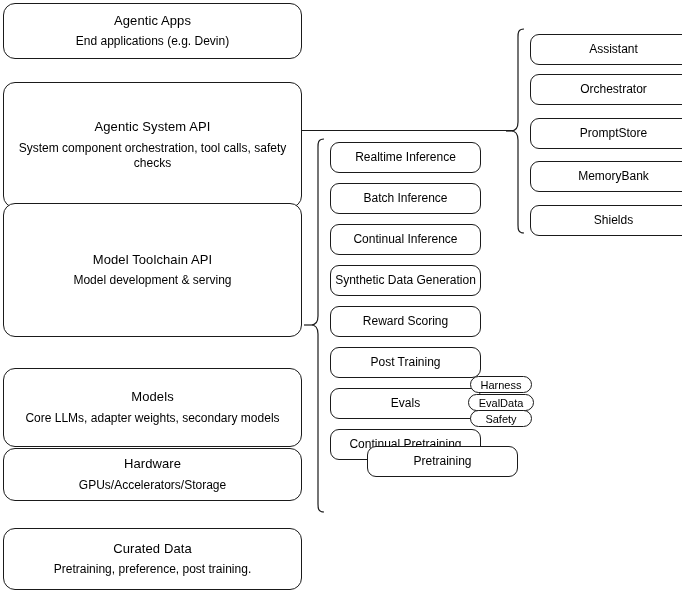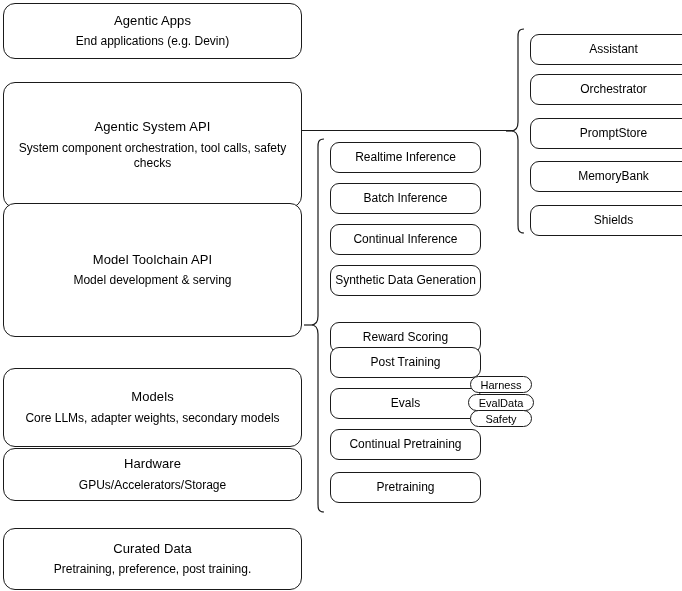--- a/index.html
+++ b/index.html
@@ -144,33 +144,33 @@
   </div>
   <div class="node cap cap-mid" style="top:183px;">
     <span>Batch Inference</span>
   </div>
   <div class="node cap cap-mid" style="top:224px;">
     <span>Continual Inference</span>
   </div>
   <div class="node cap cap-mid" style="top:265px;">
     <span>Synthetic Data Generation</span>
   </div>
-  <div class="node cap cap-mid" style="top:306px;margin-top:16px;">
+  <div class="node cap cap-mid" style="top:306px;">
     <span>Reward Scoring</span>
   </div>
   <div class="node cap cap-mid" style="top:388px;">
     <span>Evals</span>
   </div>
   <div class="node cap cap-mid" style="top:347px;">
     <span>Post Training</span>
   </div>
   <div class="node cap cap-mid" style="top:429px;">
     <span>Continual Pretraining</span>
   </div>
-  <div class="node cap cap-mid" style="top:472px;">
+  <div class="node cap cap-mid" style="top:446px;margin-left:37px;">
     <span>Pretraining</span>
   </div>
 
   <div class="badge" style="left:470px;top:376px;width:62px;">
     <span>Harness</span>
   </div>
   <div class="badge" style="left:468px;top:394px;width:66px;text-align:right;">
     <span>EvalData</span>
   </div>
   <div class="badge" style="left:470px;top:410px;width:62px;">

